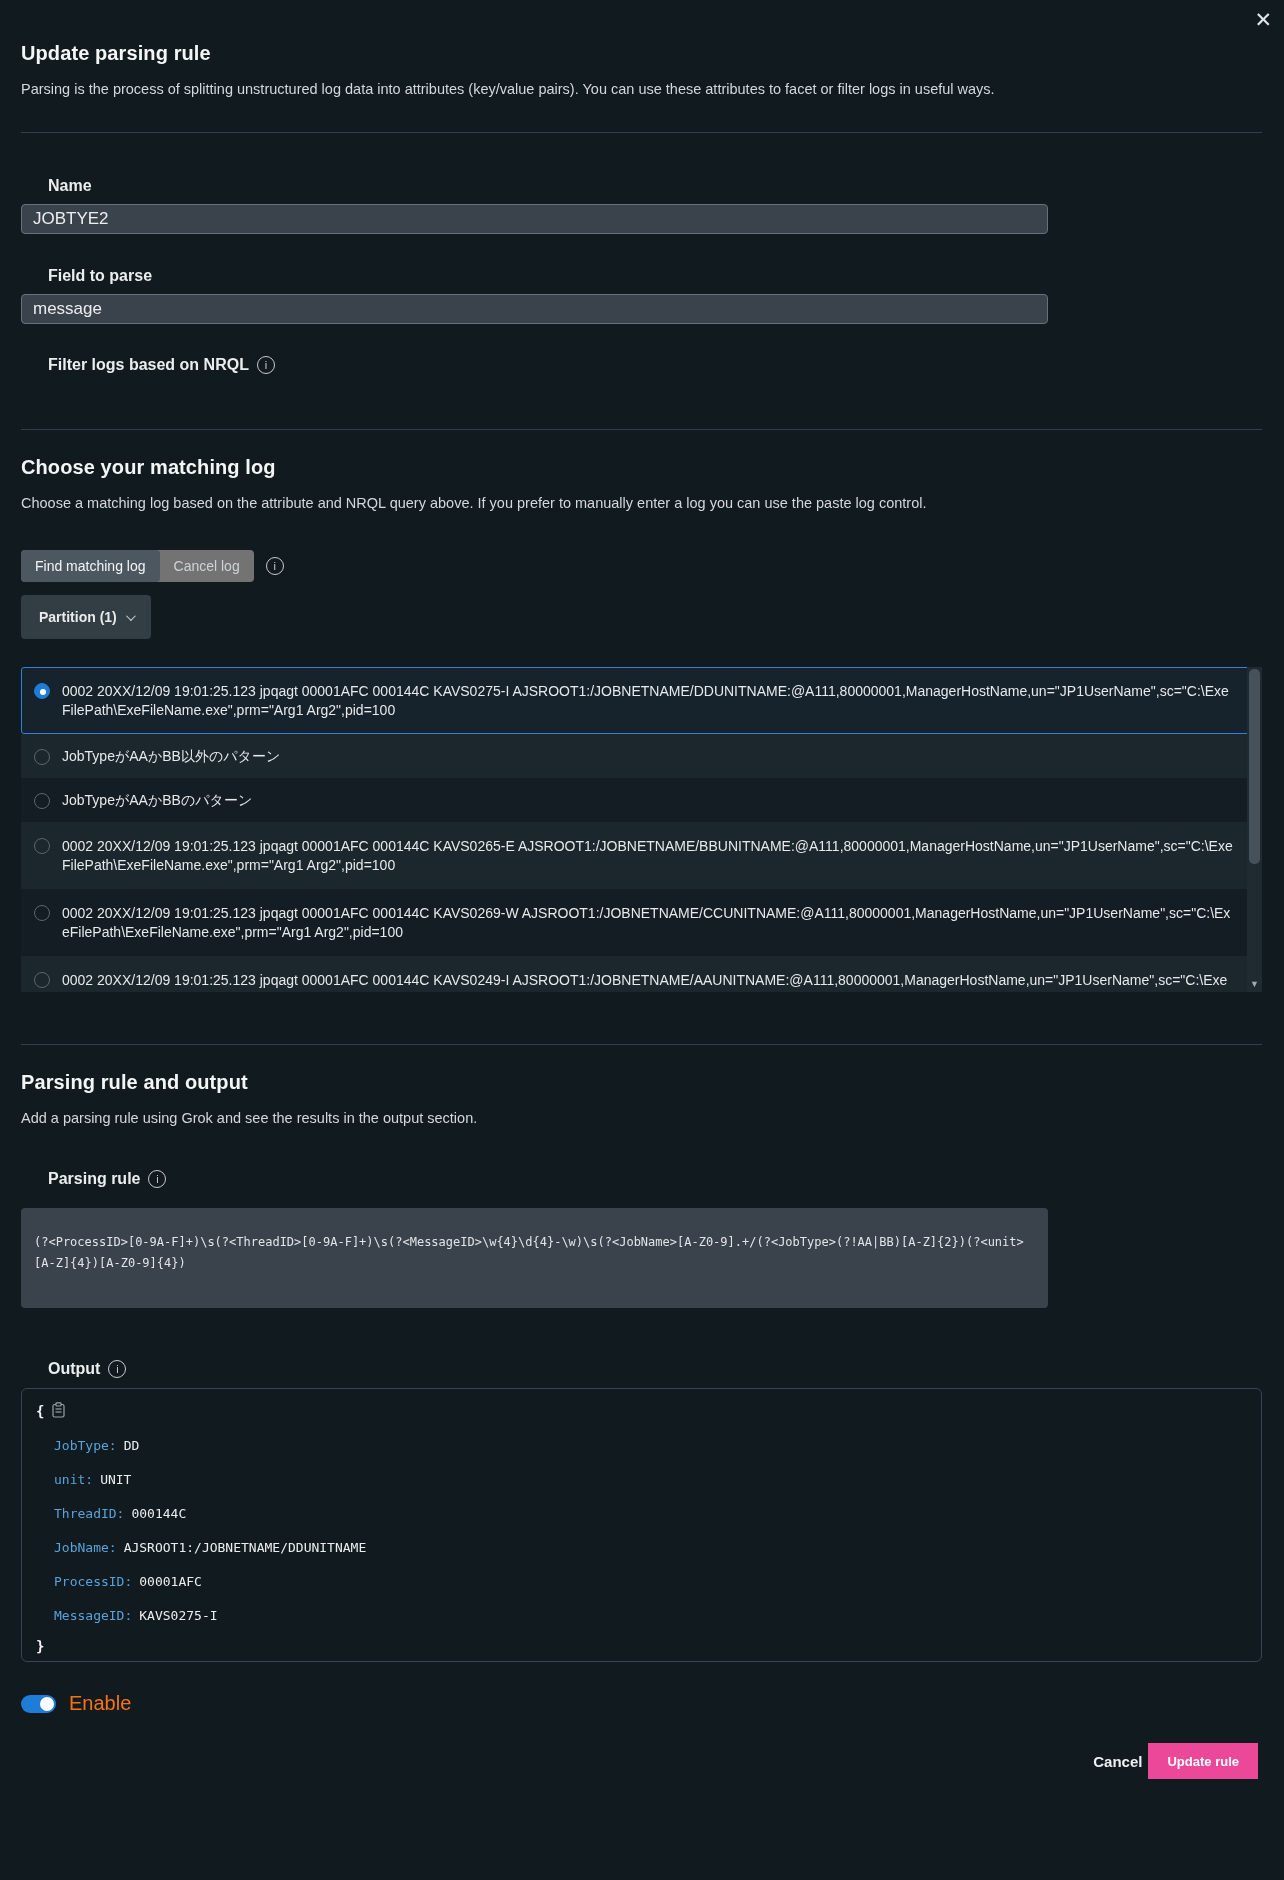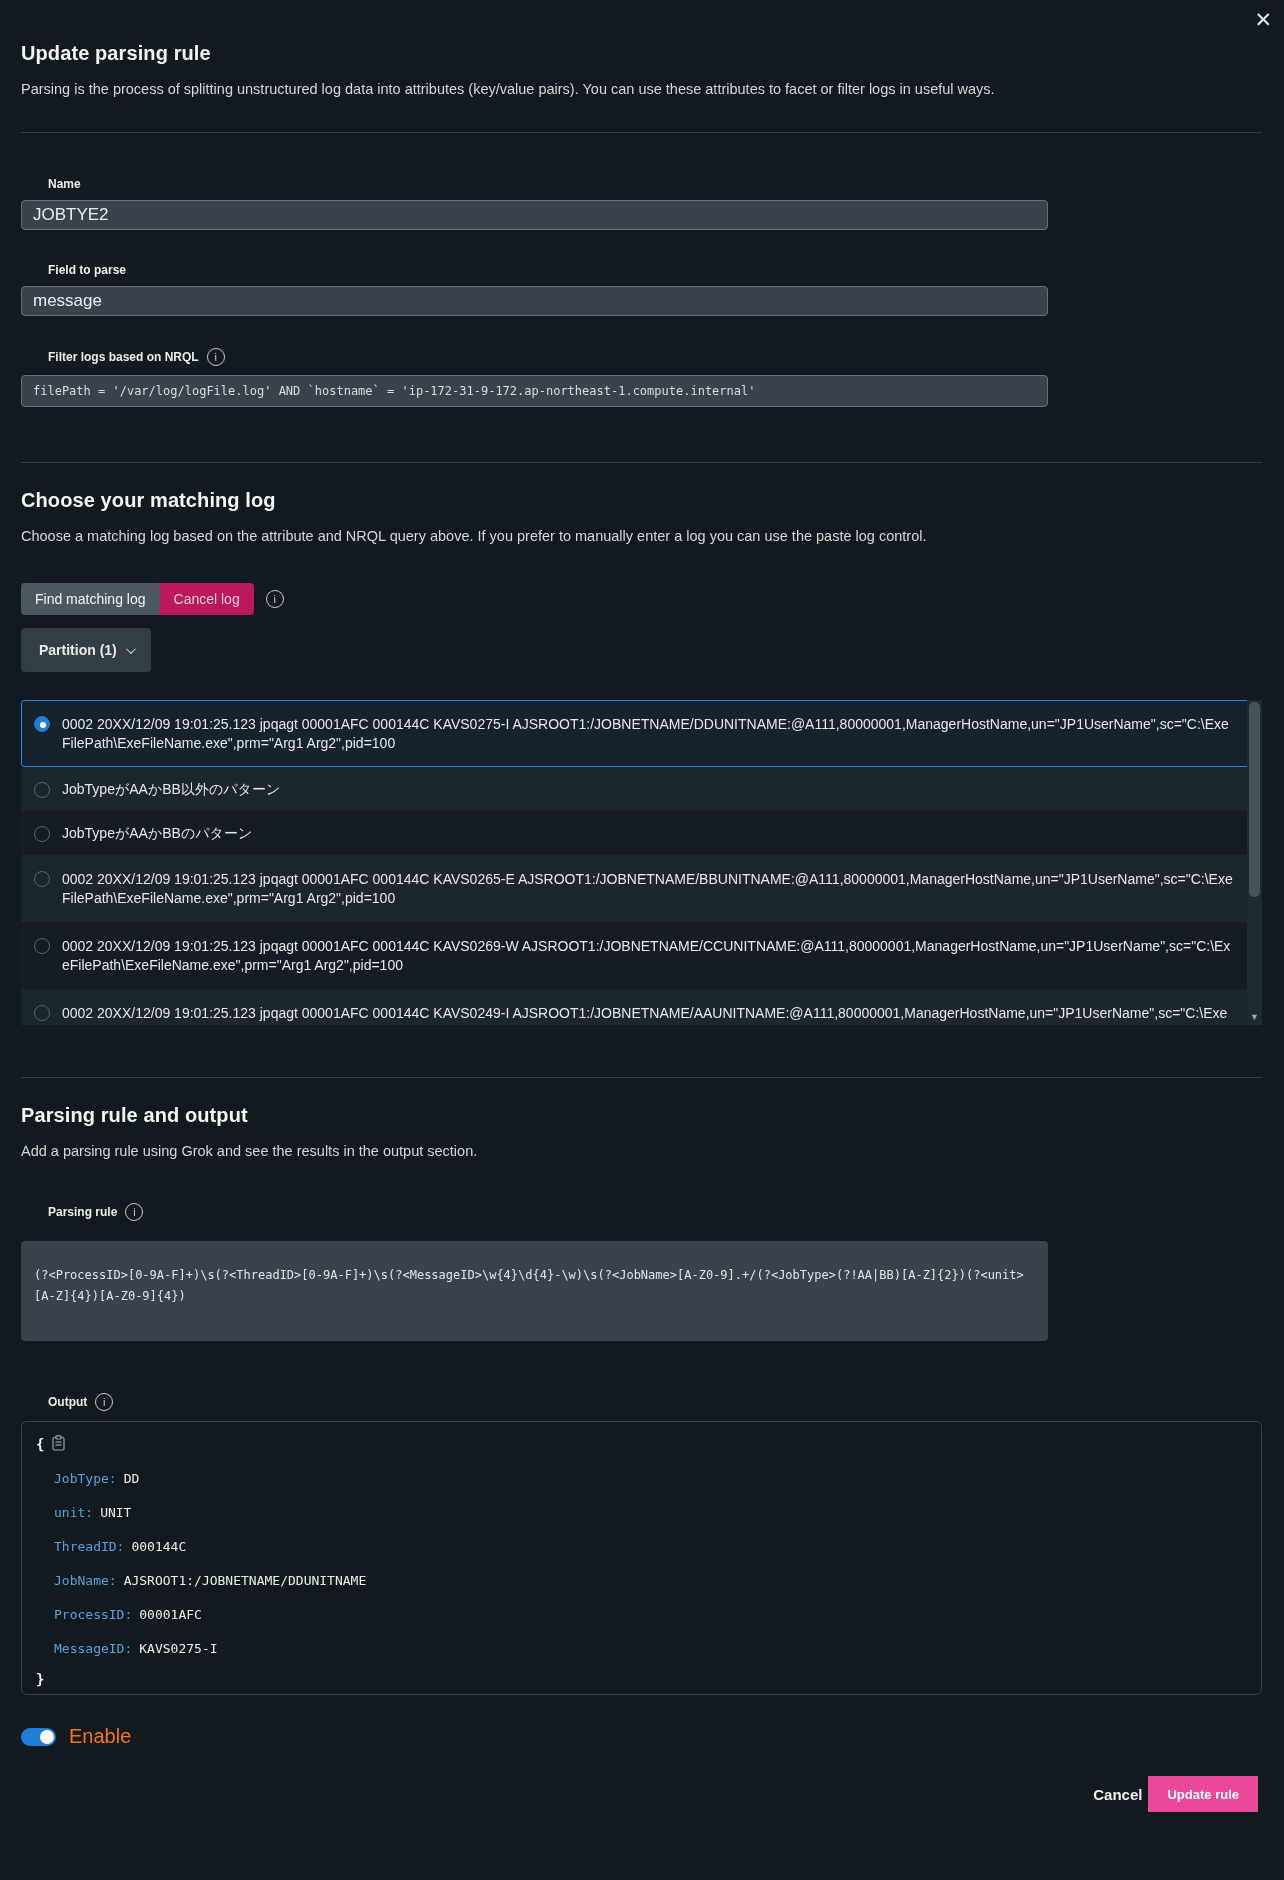--- a/index.html
+++ b/index.html
@@ -23,21 +23,21 @@
   }
 
   h1, h2 { font-size: 20px; font-weight: 700; color: #f4f5f5; letter-spacing: .1px; }
   .desc { margin-top: 14px; color: #d3d8da; font-size: 14.5px; line-height: 20px; }
 
   hr.divider { border: none; border-top: 1px solid #333e46; }
   .hr-1 { margin-top: 33px; }
   .hr-2 { margin-top: 55px; }
   .hr-3 { margin-top: 52px; }
 
-  .field-label { display: block; font-weight: 700; font-size: 12px; color: #eceeee; padding-left: 27px; }
+  .field-label { display: block; font-weight: 700; font-size: 16px; color: #eceeee; padding-left: 27px; }
   .label-row { display: flex; align-items: center; gap: 8px; }
   .mt-44 { margin-top: 44px; } .mt-33 { margin-top: 33px; }
   .mt-32 { margin-top: 32px; } .mt-42 { margin-top: 42px; } .mt-52 { margin-top: 52px; }
   .mt-26 { margin-top: 26px; } .mt-14 { margin-top: 14px; }
 
   .info-icon {
     width: 18px; height: 18px; border-radius: 50%;
     border: 1.5px solid #c6cccf; color: #c6cccf;
     display: inline-flex; align-items: center; justify-content: center;
     font-size: 11px; font-style: normal; font-weight: 400; cursor: pointer;
@@ -51,21 +51,21 @@
     color: #eceeee; font-size: 17px; padding: 0 11px;
     font-family: "Liberation Sans", sans-serif;
   }
   .text-input.mono {
     height: 32px;
     font-family: "DejaVu Sans Mono", monospace; font-size: 12px; color: #d9dde0;
   }
 
   
   .tabs-row { margin-top: 37px; display: flex; align-items: center; gap: 12px; }
-  .segmented { display: inline-flex; background: #be185d; border-radius: 4px; padding: 0; overflow: hidden; }
+  .segmented { display: inline-flex; background: #737373; border-radius: 4px; padding: 0; overflow: hidden; }
   .segment {
     border: none; background: transparent; color: #ced3d6;
     font-size: 14px; padding: 8px 14px; height: 32px; cursor: pointer;
     font-family: "Liberation Sans", sans-serif; border-radius: 4px;
   }
   .segment.active { background: #4d575f; color: #f4f5f6; }
 
   .partition-btn {
     margin-top: 13px; height: 44px;
     display: inline-flex; align-items: center; gap: 9px;
@@ -179,21 +179,20 @@
   <label class="field-label mt-44">Name</label>
   <input class="text-input" value="JOBTYE2" style="">
 
   <label class="field-label mt-33">Field to parse</label>
   <input class="text-input" value="message" style="">
 
   <div class="label-row mt-32">
     <span class="field-label">Filter logs based on NRQL</span>
     <span class="info-icon">i</span>
   </div>
-  <input class="text-input mono" value="filePath = '/var/log/logFile.log' AND `hostname` = 'ip-172-31-9-172.ap-northeast-1.compute.internal'" style="">
 
   <hr class="divider hr-2">
 
   <h2 class="mt-26">Choose your matching log</h2>
   <p class="desc mt-14">Choose a matching log based on the attribute and NRQL query above. If you prefer to manually enter a log you can use the paste log control.</p>
 
   <div class="tabs-row">
     <div class="segmented">
       <button class="segment active">Find matching log</button>
       <button class="segment">Cancel log</button>

